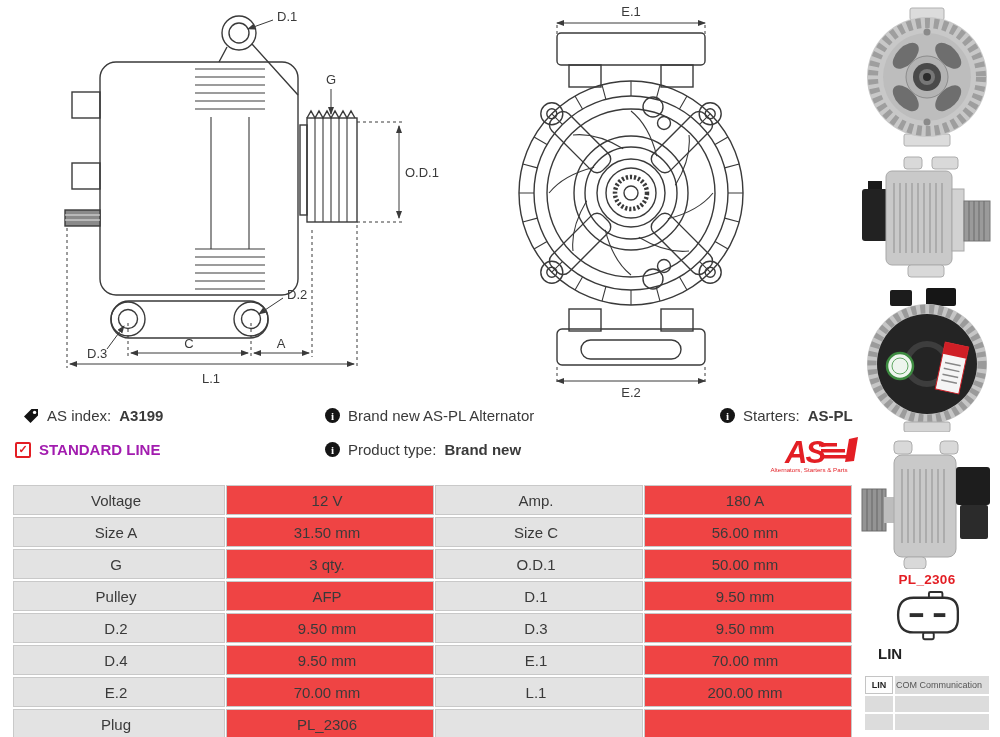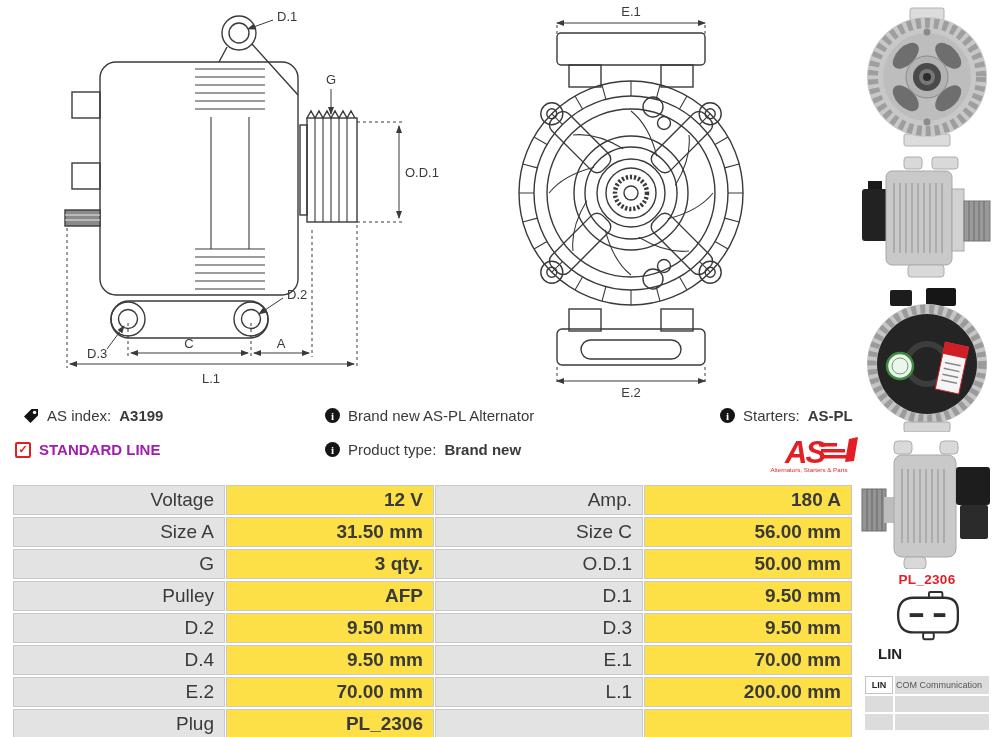--- a/index.html
+++ b/index.html
@@ -23,25 +23,25 @@
   .ic-info{width:15px;height:15px;border-radius:50%;background:#151515;color:#fff;
            display:inline-flex;align-items:center;justify-content:center;
            font-family:"Liberation Serif",serif;font-weight:bold;font-size:11px;flex:0 0 15px;}
   .ic-check{width:12px;height:12px;border:2px solid #e31e24;border-radius:2px;color:#e31e24;
             display:inline-flex;align-items:center;justify-content:center;
             font-size:11px;font-weight:bold;flex:0 0 12px;line-height:1;}
   .logo{position:absolute;left:742px;top:32px;}
 
   
   .spec-table{position:absolute;left:12px;top:483px;border-collapse:separate;border-spacing:1px 2px;}
-  .spec-table td{height:28px;font-size:19px;text-align:right;padding:0 10px 0 4px;
+  .spec-table td{height:28px;font-size:15px;text-align:center;padding:0 10px 0 4px;
                  border:1px solid #c9c9c9;}
   .spec-table td.lbl1{background:#e3e3e3;width:196px;}
   .spec-table td.lbl{background:#e3e3e3;width:192px;}
-  .spec-table td.val{background:#fde047;width:192px;font-weight:bold;}
+  .spec-table td.val{background:#ef4444;width:192px;}
 
   
   .plug-section{position:absolute;left:860px;top:572px;width:134px;text-align:center;}
   .plug-code{color:#e31e24;font-weight:bold;font-size:13.5px;letter-spacing:.3px;}
   .plug-svg{margin:4px auto 0;display:block;}
   .plug-pin-label{font-weight:bold;font-size:15px;text-align:left;padding-left:18px;color:#222;}
   .io-table{margin:12px auto 0;border-collapse:separate;border-spacing:2px;}
   .io-table td{height:14px;font-size:9px;color:#555;text-align:left;vertical-align:middle;}
   .io-table td.pin{width:24px;background:#dcdcdc;text-align:center;}
   .io-table td.pin-first{background:#fdfdfd;border:1px solid #c4c4c4;color:#222;font-weight:bold;}

